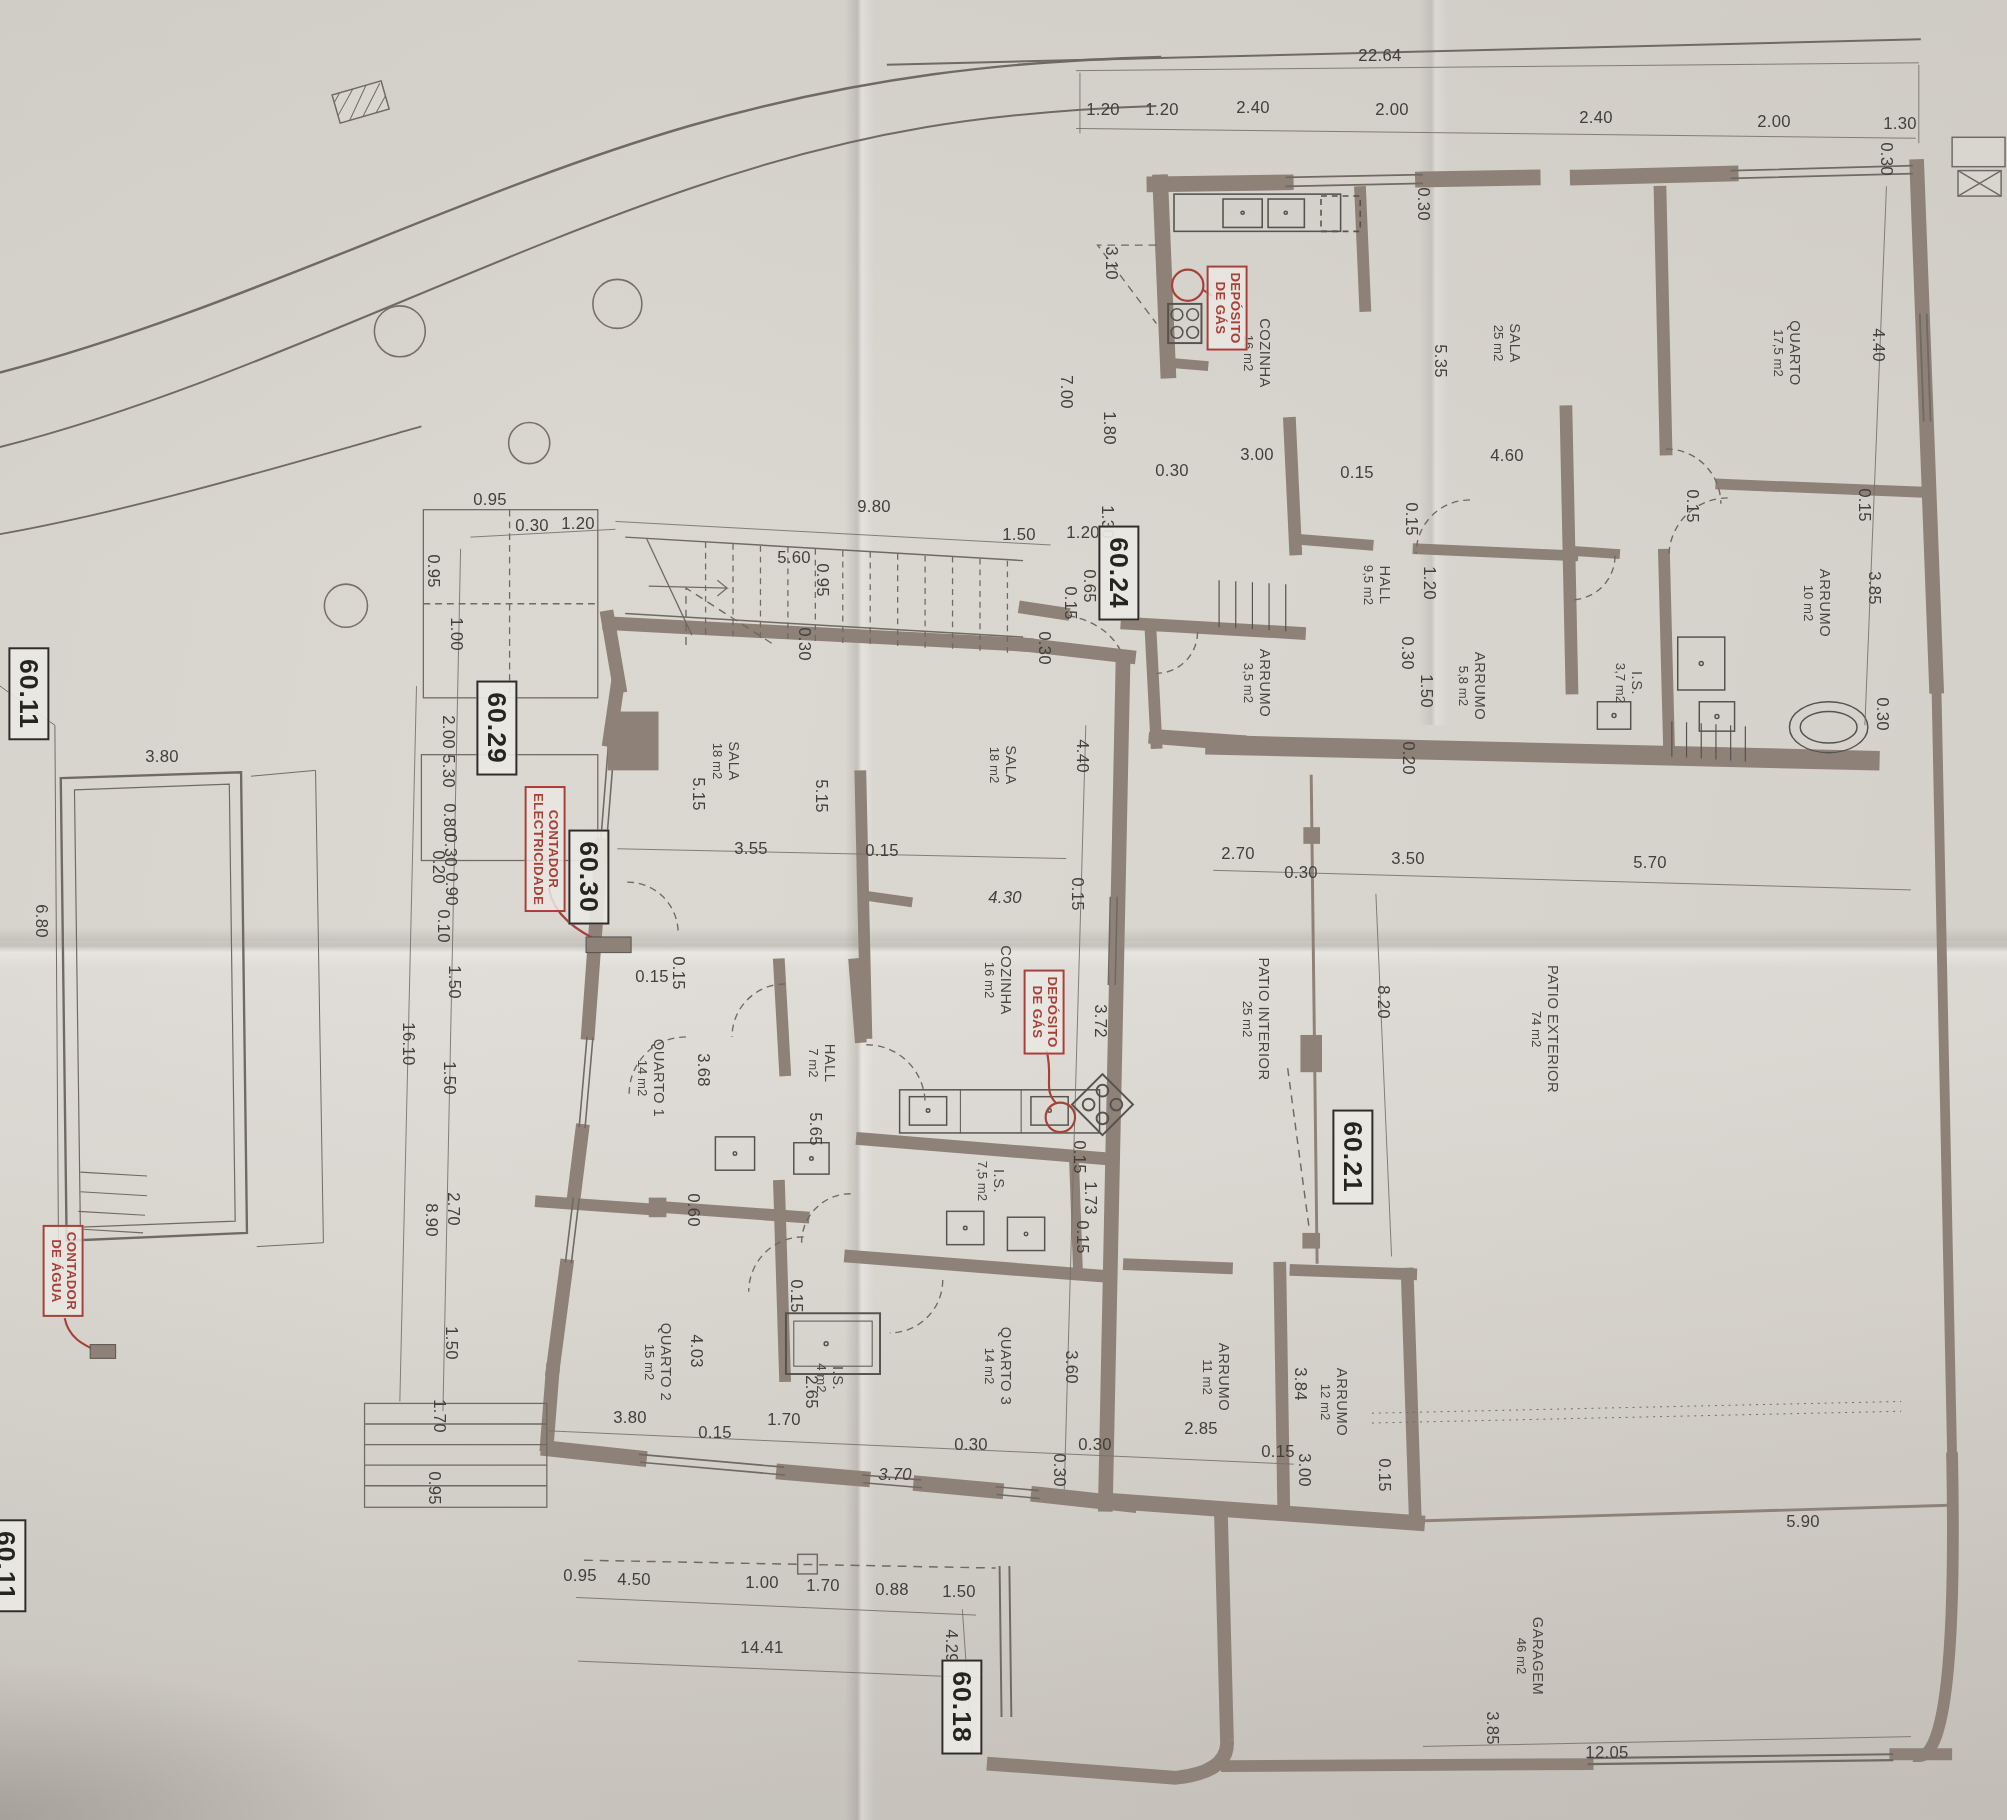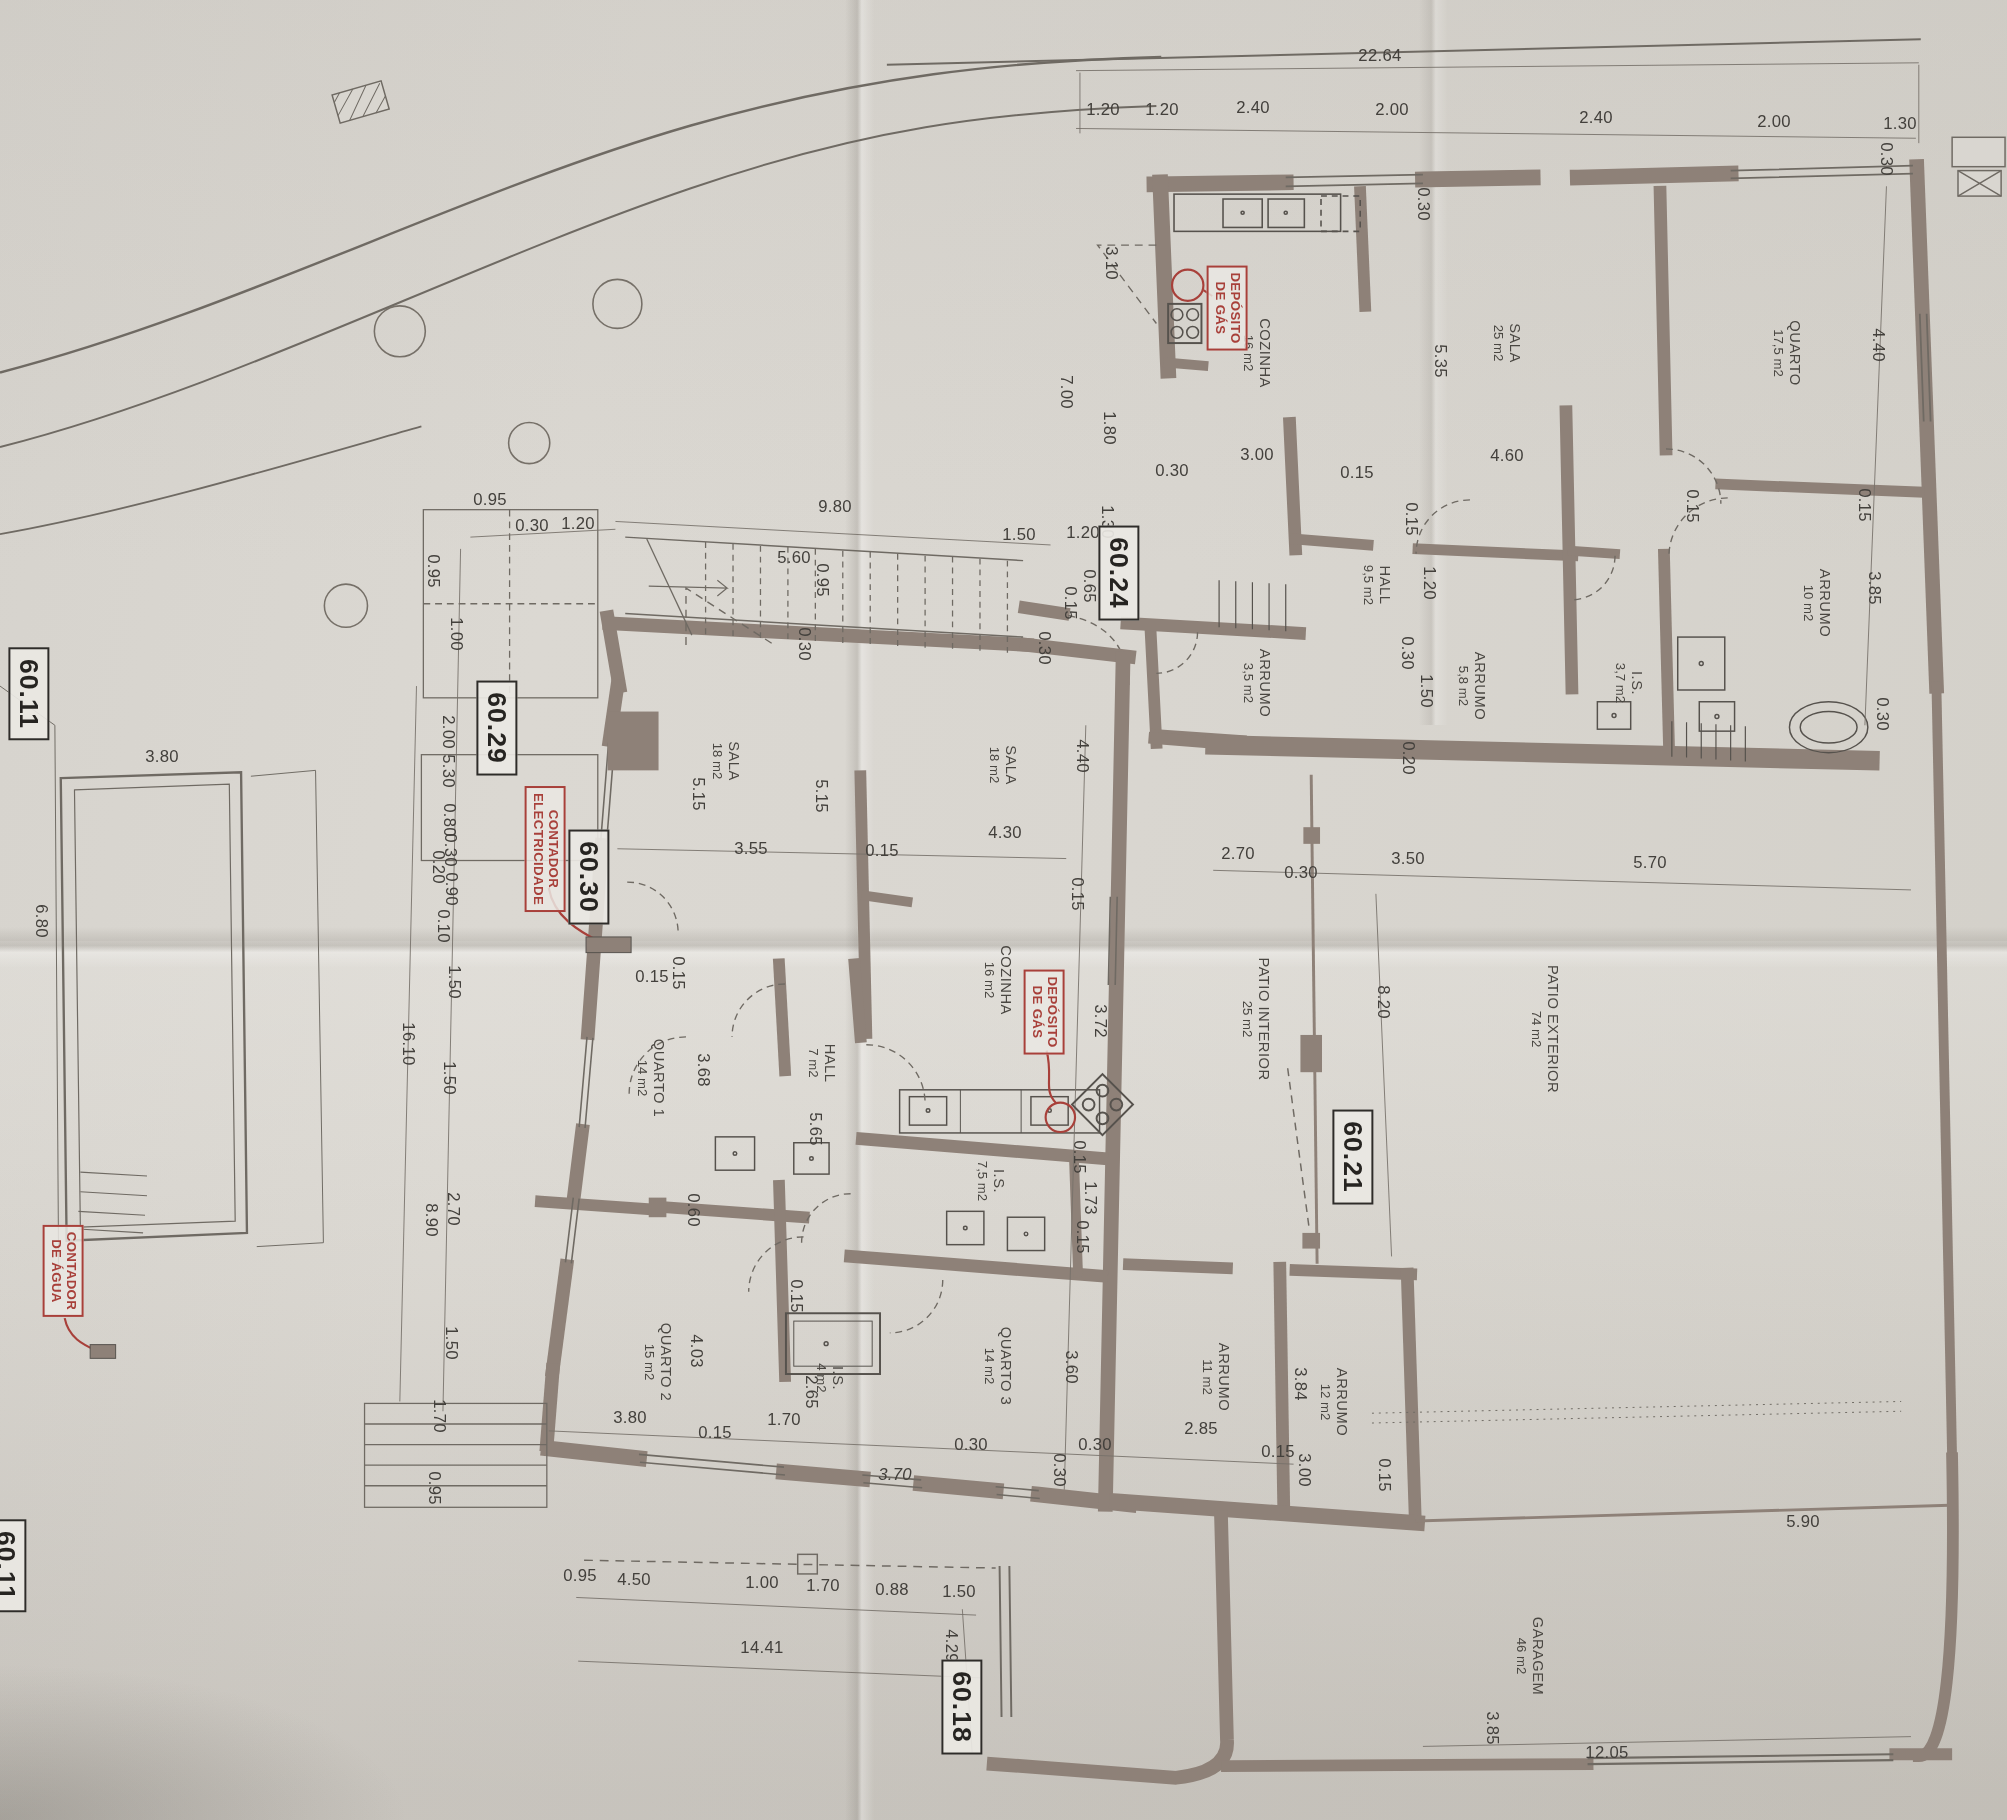--- a/index.html
+++ b/index.html
@@ -334,21 +334,21 @@
       <span class="dim v" style="left: 1408px; top: 758px;">0.20</span>
       <span class="dim v" style="left: 1107px; top: 522px;">1.30</span>
       <span class="dim v" style="left: 1089px; top: 586px;">0.65</span>
       <span class="dim v" style="left: 1070px; top: 603px;">0.15</span>
       <span class="dim" style="left: 1019px; top: 535px;">1.50</span>
       <span class="dim" style="left: 1083px; top: 533px;">1.20</span>
       <span class="dim v" style="left: 1044px; top: 648px;">0.30</span>
       <span class="dim" style="left: 490px; top: 500px;">0.95</span>
       <span class="dim" style="left: 532px; top: 526px;">0.30</span>
       <span class="dim" style="left: 578px; top: 524px;">1.20</span>
-      <span class="dim" style="left: 835px; top: 507px; text-align: right;">9.80</span>
+      <span class="dim" style="left: 874px; top: 507px; text-align: right;">9.80</span>
       <span class="dim" style="left: 794px; top: 530px; margin-top: 28px;">5.60</span>
       <span class="dim v" style="left: 433px; top: 571px;">0.95</span>
       <span class="dim v" style="left: 456px; top: 634px;">1.00</span>
       <span class="dim v" style="left: 822px; top: 580px;">0.95</span>
       <span class="dim v" style="left: 804px; top: 644px;">0.30</span>
       <span class="dim v" style="left: 448px; top: 732px;">2.00</span>
       <span class="dim v" style="left: 448px; top: 771px;">5.30</span>
       <span class="dim v" style="left: 449px; top: 820px;">0.80</span>
       <span class="dim v" style="left: 450px; top: 850px;">0.30</span>
       <span class="dim v" style="left: 438px; top: 867px;">0.20</span>
@@ -359,21 +359,21 @@
       <span class="dim v" style="left: 453px; top: 1209px;">2.70</span>
       <span class="dim v" style="left: 431px; top: 1220px;">8.90</span>
       <span class="dim v" style="left: 451px; top: 1343px;">1.50</span>
       <span class="dim v" style="left: 439px; top: 1416px;">1.70</span>
       <span class="dim v" style="left: 434px; top: 1488px;">0.95</span>
       <span class="dim v" style="left: 408px; top: 1044px;">16.10</span>
       <span class="dim v" style="left: 698px; top: 794px;">5.15</span>
       <span class="dim v" style="left: 821px; top: 796px;">5.15</span>
       <span class="dim" style="left: 751px; top: 849px;">3.55</span>
       <span class="dim" style="left: 882px; top: 851px;">0.15</span>
-      <span class="dim" style="left: 1005px; top: 833px;">4.30</span>
+      <span class="dim" style="left: 1005px; top: 898px; font-style: italic;">4.30</span>
       <span class="dim v" style="left: 678px; top: 973px;">0.15</span>
       <span class="dim" style="left: 652px; top: 977px;">0.15</span>
       <span class="dim v" style="left: 703px; top: 1070px;">3.68</span>
       <span class="dim v" style="left: 693px; top: 1210px;">0.60</span>
       <span class="dim v" style="left: 696px; top: 1351px;">4.03</span>
       <span class="dim v" style="left: 815px; top: 1129px;">5.65</span>
       <span class="dim v" style="left: 796px; top: 1296px;">0.15</span>
       <span class="dim v" style="left: 811px; top: 1392px;">2.65</span>
       <span class="dim" style="left: 784px; top: 1420px;">1.70</span>
       <span class="dim" style="left: 630px; top: 1418px;">3.80</span>

